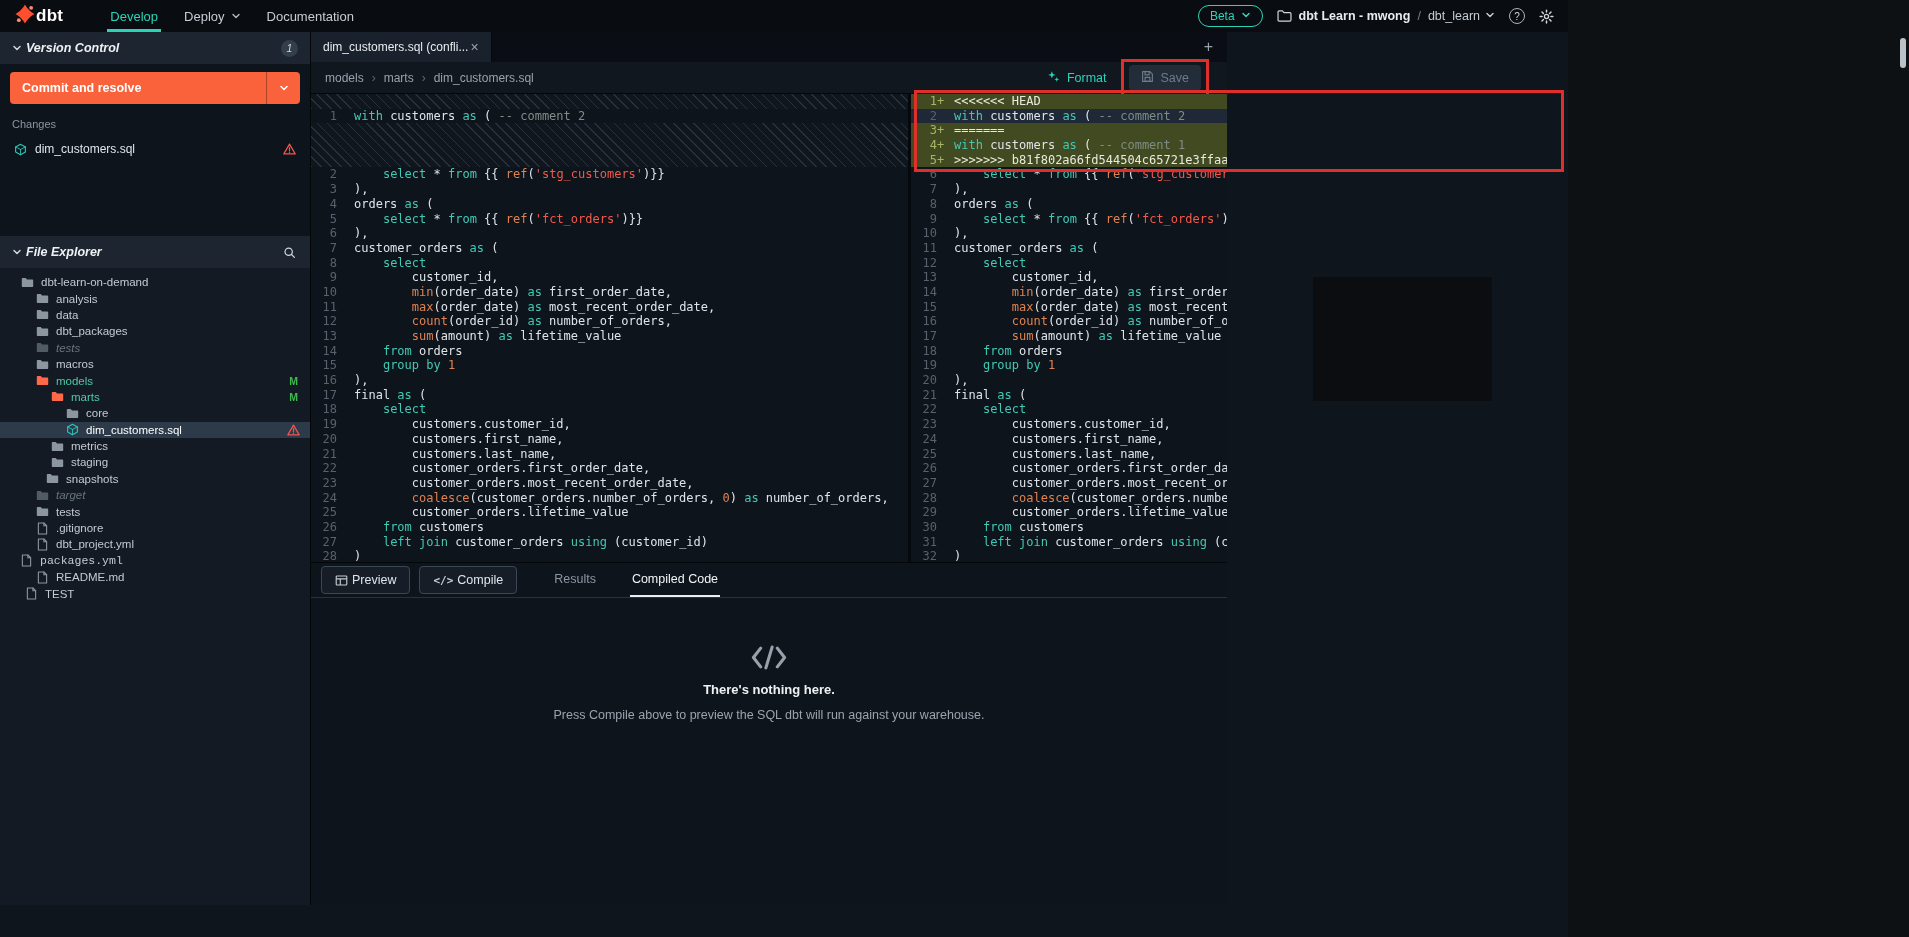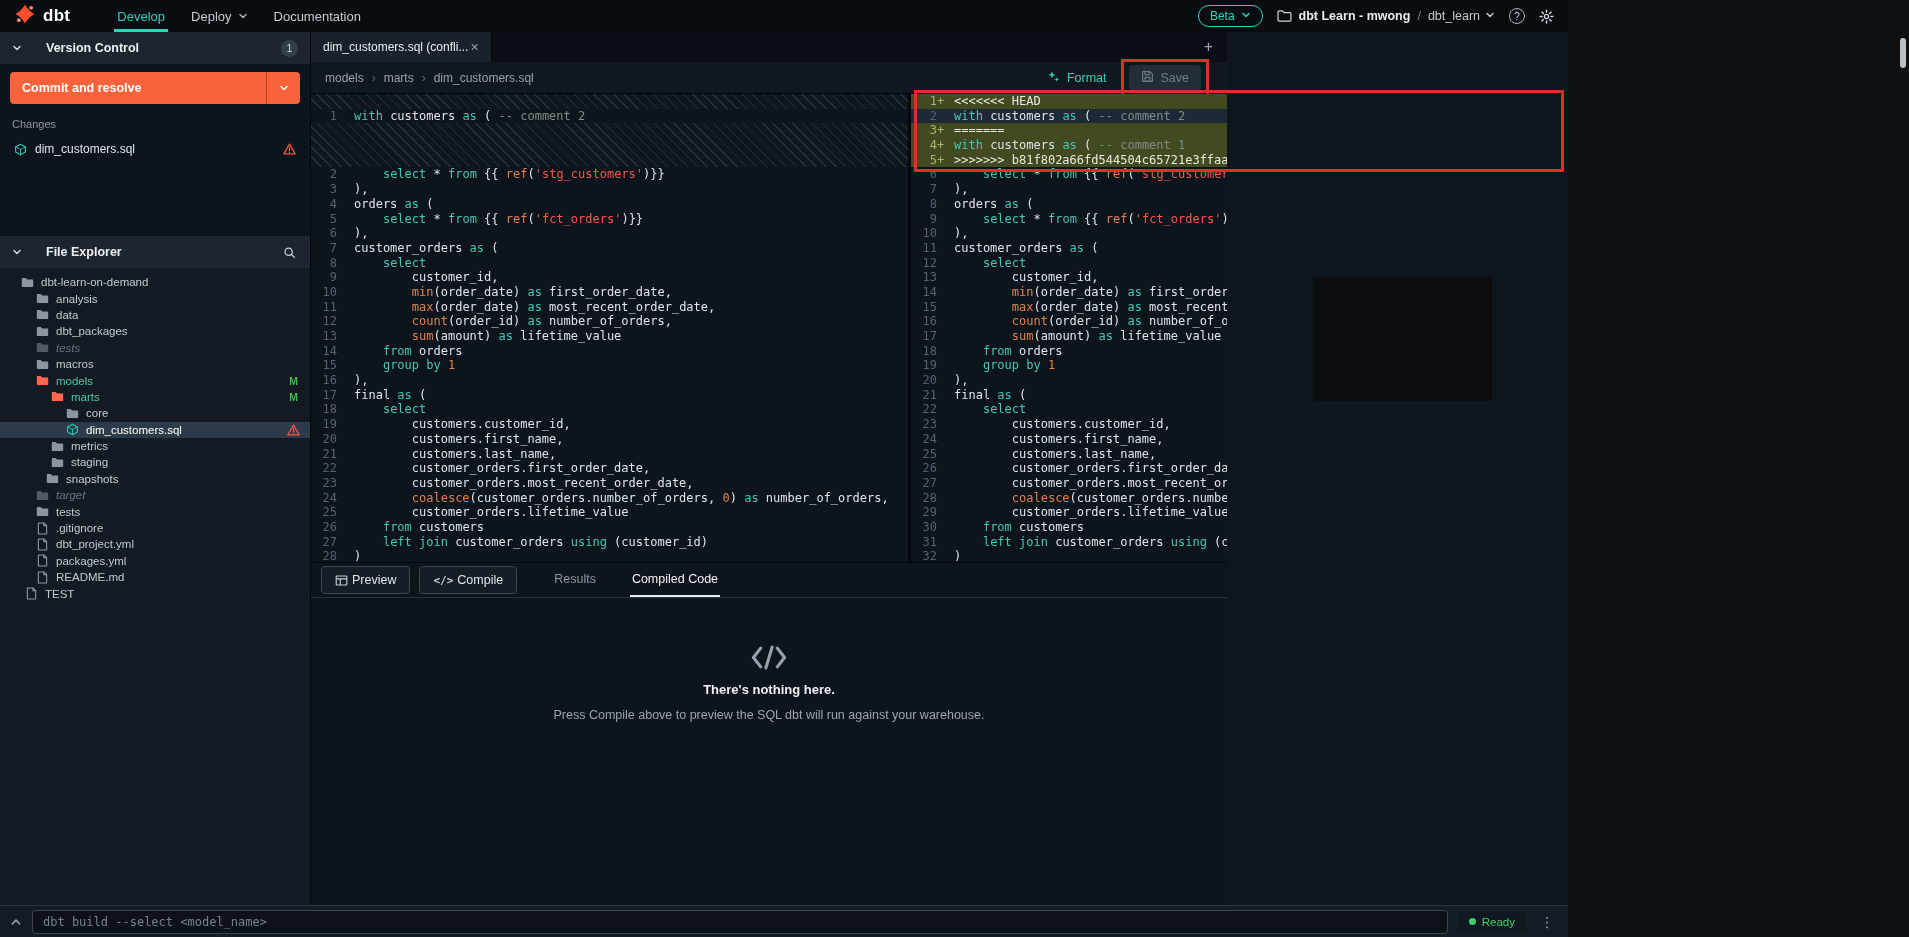--- a/index.html
+++ b/index.html
@@ -7,21 +7,21 @@
               font-family:"Liberation Sans", sans-serif; }
   .screen { position:relative; width:1909px; height:937px; }
 
   
   .app { position:absolute; left:0; top:0; width:1568px; height:937px; background:#0f151d; }
   .deadzone { position:absolute; left:1568px; top:0; width:341px; height:937px; background:#0d1114; }
   .page-scrollbar { position:absolute; right:3px; top:38px; width:6px; height:30px; background:#b9c1c9; border-radius:3px; }
 
   
   .topnav { height:32px; background:#090c11; display:flex; align-items:center; padding:0 14px; }
-  .logo-wrap { display:flex; align-items:center; gap:7px; }
+  .logo-wrap { display:flex; align-items:center; }
   .logo-text { color:#ffffff; font-size:17px; font-weight:bold; letter-spacing:.3px; }
   .nav-menu { display:flex; margin-left:34px; height:32px; }
   .nav-item { display:flex; align-items:center; gap:6px; color:#c6cdd4; font-size:13px; padding:0 13px; height:32px; position:relative; cursor:pointer; }
   .nav-item.active { color:#2bd4b9;justify-content:flex-end; }
   .nav-item.active::after { content:""; position:absolute; left:10px; right:10px; bottom:0; height:3px; background:#2bd4b9; }
   .nav-item .chev { color:#aab3bb; display:flex; }
   .nav-right { margin-left:auto; display:flex; align-items:center; gap:14px; }
   .beta-pill { display:flex; align-items:center; gap:6px; border:1.5px solid #2bd4b9; color:#2bd4b9; border-radius:14px; padding:3px 11px; font-size:12px; cursor:pointer; }
   .acct { display:flex; align-items:center; gap:7px; color:#e8ecef; font-size:12.5px; cursor:pointer; }
   .acct .icon { color:#cfd6dd; display:flex; }
@@ -29,21 +29,21 @@
   .acct-sep { color:#76828e; }
   .acct-proj { color:#c3cbd2; display:flex; align-items:center; gap:5px; }
   .help-circ { width:16px; height:16px; border:1.5px solid #aab4be; border-radius:50%; color:#cfd6dd; font-size:10px; display:flex; align-items:center; justify-content:center; cursor:pointer; }
   .gear { color:#cfd6dd; display:flex; cursor:pointer; }
 
   
   .sidebar { position:absolute; left:0; top:32px; width:311px; bottom:32px; background:#141a23; border-right:1px solid #04070a; }
   .branch-row { height:34px; display:flex; align-items:center; gap:8px; padding:0 12px; border-bottom:1px solid #1f2731; color:#dfe5ea; font-size:12px; }
   .branch-row .icon { color:#aab4be; display:flex; }
   .branch-row .right-icon { margin-left:auto; color:#cfd6dd; display:flex; cursor:pointer; }
-  .sec-header { height:32px; background:#1d2530; display:flex; align-items:center; gap:24px; padding:0 12px; cursor:pointer; }
+  .sec-header { height:32px; background:#1d2530; display:flex; align-items:center; gap:4px; padding:0 12px; cursor:pointer;font-style:italic; }
   .sec-header .chev { color:#cfd6dd; display:flex; }
   .sec-title { color:#eef1f4; font-size:12.5px; font-weight:bold; }
   .count-badge { margin-left:auto; width:17px; height:17px; border-radius:50%; background:#333e4b; color:#cfd6dd; font-size:10.5px; display:flex; align-items:center; justify-content:center; }
   .vc-body { height:172px; background:#0e141c; padding:8px 10px 0 10px; }
   .commit-btn { display:flex; height:32px; border-radius:4px; overflow:hidden; background:#f9623a; cursor:pointer; width:100%; border:none; }
   .commit-label { flex:1; display:flex; align-items:center; padding-left:12px; color:#ffffff; font-size:12.5px; font-weight:bold; }
   .commit-caret { width:34px; border-left:1px solid rgba(0,0,0,.3); display:flex; align-items:center; justify-content:center; color:#ffffff; }
   .changes-label { margin:14px 2px 8px 2px; color:#8b96a1; font-size:11px; }
   .changed-row { height:22px; display:flex; align-items:center; gap:8px; padding:0 4px; cursor:pointer; }
   .changed-row .m-icon { color:#27c7b8; display:flex; }
@@ -386,21 +386,21 @@
           </div>
           <div class="tree-row" style="padding-left: 35px;">
             <span class="tree-icon file">
               <svg width="11" height="13" viewBox="0 0 12 14">
                 <path d="M1.5 1h6l3 3v9h-9Z" fill="none" stroke="currentColor" stroke-linecap="round" stroke-linejoin="round" stroke-width="1.2"></path>
                 <path d="M7.5 1v3h3" fill="none" stroke="currentColor" stroke-linecap="round" stroke-linejoin="round" stroke-width="1.2"></path>
               </svg>
             </span>
             <span class="tree-label">dbt_project.yml</span>
           </div>
-          <div class="tree-row" style="padding-left: 35px;">
+          <div class="tree-row" style="padding-left: 19px; font-family: Liberation Mono, monospace;">
             <span class="tree-icon file">
               <svg width="11" height="13" viewBox="0 0 12 14">
                 <path d="M1.5 1h6l3 3v9h-9Z" fill="none" stroke="currentColor" stroke-linecap="round" stroke-linejoin="round" stroke-width="1.2"></path>
                 <path d="M7.5 1v3h3" fill="none" stroke="currentColor" stroke-linecap="round" stroke-linejoin="round" stroke-width="1.2"></path>
               </svg>
             </span>
             <span class="tree-label">packages.yml</span>
           </div>
           <div class="tree-row" style="padding-left: 35px;">
             <span class="tree-icon file">
@@ -558,27 +558,14 @@
               <svg width="36" height="27" viewBox="0 0 34 26">
                 <path d="M9 4 2 13l7 9M25 4l7 9-7 9M20 3 14 23" fill="none" stroke="currentColor" stroke-linecap="round" stroke-linejoin="round" stroke-width="3"></path>
               </svg>
             </span>
           <div class="bp-title">There's nothing here.</div>
           <div class="bp-sub">Press Compile above to preview the SQL dbt will run against your warehouse.</div>
         </div>
       </div>
     </main>
 
-    <footer class="statusbar">
-      <button class="sb-chev">
-          <svg width="12" height="12" viewBox="0 0 10 10">
-            <path d="M2 6.5 5 3.5 8 6.5" fill="none" stroke="currentColor" stroke-linecap="round" stroke-linejoin="round" stroke-width="1.5"></path>
-          </svg>
-        </button>
-      <input class="cmd-input" placeholder="dbt build --select &lt;model_name&gt;" style="">
-      <div class="ready-badge">
-        <span class="ready-dot"></span>
-        <span class="ready-label">Ready</span>
-      </div>
-      <button class="kebab">⋮</button>
-    </footer>
   </div>
 </div>
 
 </body></html>

